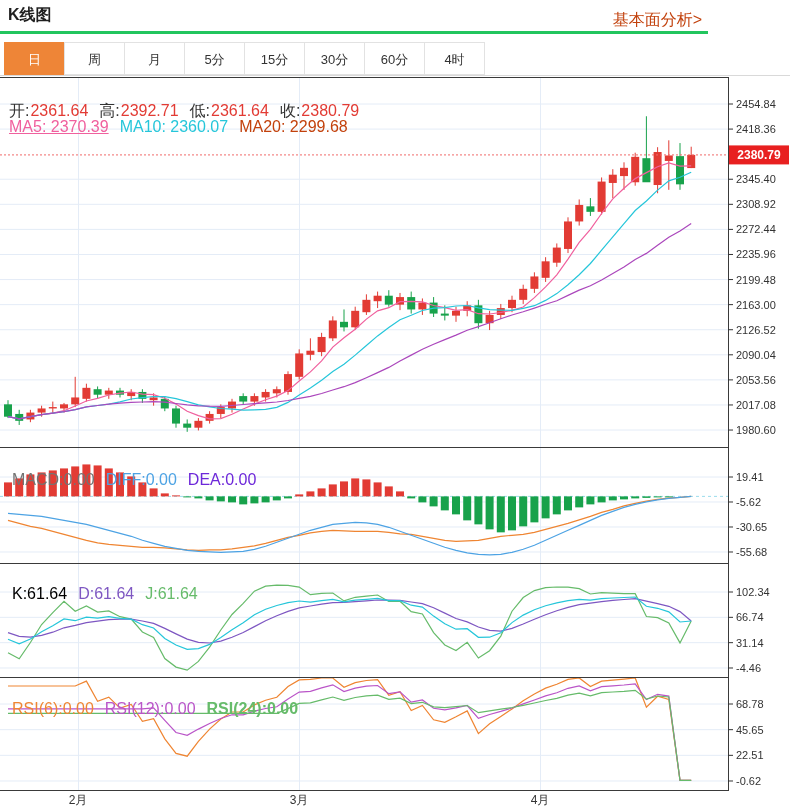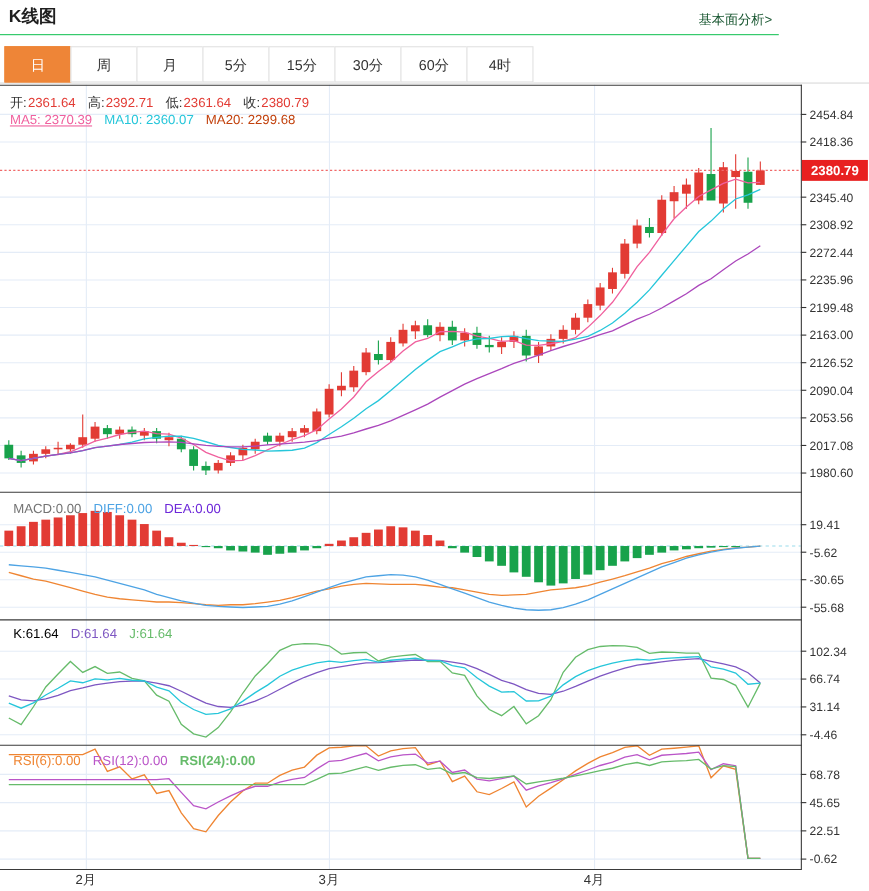--- a/index.html
+++ b/index.html
@@ -1,28 +1,28 @@
 <!DOCTYPE html>
 <html><head>
 <meta charset="utf-8">
 <style>
   html,body{margin:0;padding:0;background:#fff;}
   body{width:790px;height:810px;position:relative;overflow:hidden;
        font-family:"Liberation Sans","DejaVu Sans",sans-serif;}
   .header{position:absolute;top:0;left:0;width:708px;height:31px;
-          border-bottom:1px solid #22c55e;background:#fff;z-index:3;}
+          border-bottom:3px solid #22c55e;background:#fff;z-index:3;}
   .title{position:absolute;left:8px;top:5px;font-size:16px;font-weight:bold;color:#1f1f1f;}
-  .link{position:absolute;right:6px;top:10px;font-size:12px;color:#14532d;cursor:pointer;text-decoration:none;}
+  .link{position:absolute;right:6px;top:10px;font-size:16px;color:#c2410c;cursor:pointer;text-decoration:none;}
   .tabbar{position:absolute;top:42px;left:5px;display:flex;z-index:3;}
   .tab{width:61px;height:33px;line-height:33px;text-align:center;font-size:13px;color:#333;
        border:1px solid #e2e2e2;margin-left:-1px;background:#fff;cursor:pointer;box-sizing:border-box;}
   .tab.active{background:#ee8537;border-color:#ee8537;color:#fff;}
   .tabline{position:absolute;top:75px;left:0;width:790px;height:1px;background:#d9d9d9;z-index:2;}
   svg#chart{position:absolute;top:0;left:0;z-index:1;}
-  .legend{position:absolute;z-index:4;font-size:12px;white-space:nowrap;letter-spacing:0;}
+  .legend{position:absolute;z-index:4;font-size:16px;white-space:nowrap;letter-spacing:0;margin-top:16px;}
   .legend span{margin-right:11px;}
   #legend-ohlc{top:85px;left:9px;}
   #legend-ohlc .lab{color:#333;margin-right:1px;}
   #legend-ohlc .val{color:#e23b34;}
   #legend-ma{top:102px;left:9px;}
   #legend-macd{top:455px;left:12px;}
   #legend-kdj{top:569px;left:12px;}
   #legend-rsi{top:684px;left:12px;}
 </style>
 </head>

